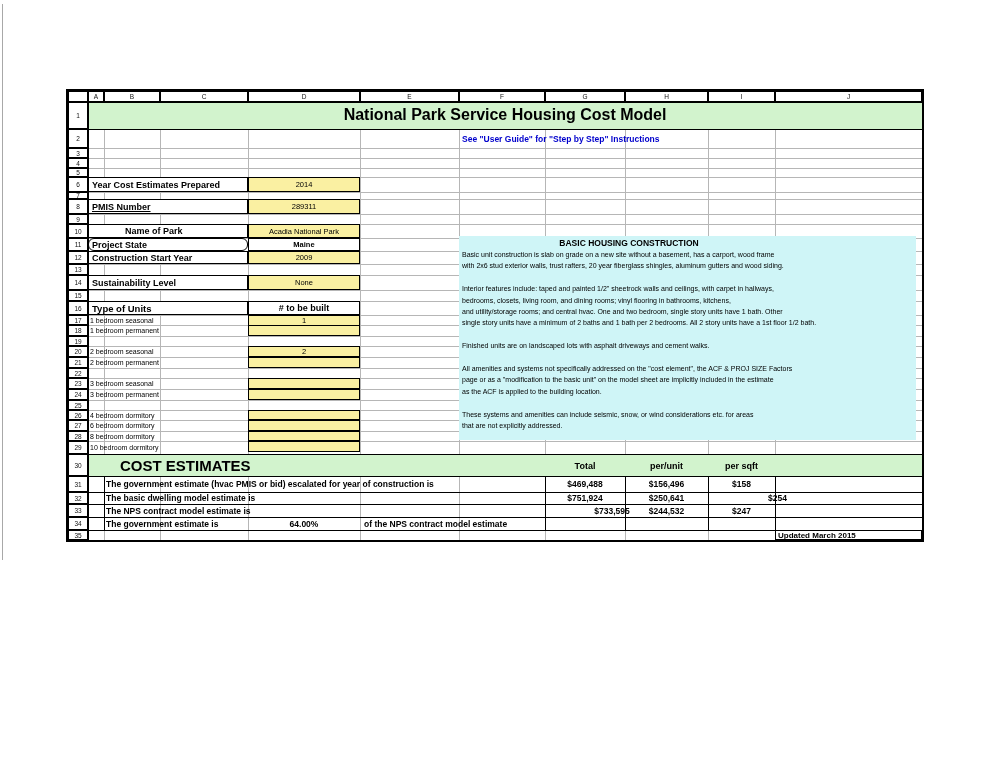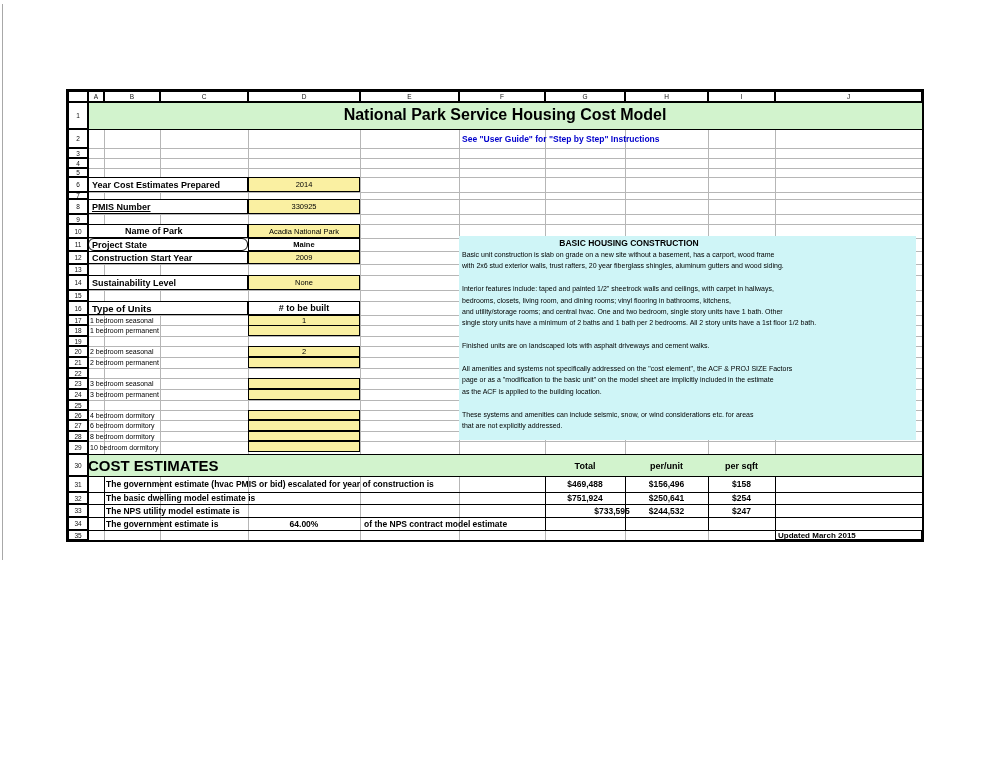--- a/index.html
+++ b/index.html
@@ -18,21 +18,21 @@
   .valcell{position:absolute;box-sizing:border-box;border:1px solid #000;z-index:3;
         display:flex;align-items:center;justify-content:center;font-size:7.5px;white-space:nowrap;}
   .valcell.yellow{background:var(--yellow);}
   .valcell.white{background:#fff;font-weight:bold;}
   .txt{position:absolute;z-index:5;white-space:nowrap;}
   .unit-lbl{font-size:7px;display:flex;align-items:center;}
   .title{font-size:16px;font-weight:bold;text-align:center;display:flex;align-items:center;justify-content:center;}
   .subtitle{color:var(--blue);font-weight:bold;font-size:8.5px;display:flex;align-items:center;}
   .info-head{font-weight:bold;font-size:8.5px;text-align:center;}
   .info-body{font-size:7px;line-height:11.4px;white-space:pre-line;z-index:5;position:absolute;}
-  .cost-title{font-size:15px;font-weight:bold;display:flex;align-items:center;}
+  .cost-title{font-size:15px;font-weight:bold;display:flex;align-items:center;margin-left:32px;}
   .cost-colhdr{font-size:9px;font-weight:bold;display:flex;align-items:center;justify-content:center;}
   .cost-lbl{font-size:8.5px;font-weight:bold;display:flex;align-items:center;padding-left:2px;}
   .cost-val{font-size:8.5px;font-weight:bold;display:flex;align-items:center;justify-content:center;}
   .updated{font-size:8px;font-weight:bold;display:flex;align-items:center;padding-left:2px;
         border:1px solid #000;box-sizing:border-box;background:#fff;z-index:5;position:absolute;}
   .units-hdr-val{font-size:9px;font-weight:bold;background:#fff;}
   .artifact{position:absolute;background:#a8a8a8;}
 </style>
 </head>
 <body>
@@ -59,21 +59,21 @@
 
     <div class="fill band-green" style="left:20px;top:11px;width:834px;height:27px;"></div>
     <div class="txt title" style="left:20px;top:10px;width:834px;height:27px;">National Park Service Housing Cost Model</div>
 
     <div class="txt subtitle" style="left:394px;top:38px;width:300px;height:19px;">See "User Guide" for "Step by Step"  Instructions</div>
 
     <div class="lblbox" style="left:20px;top:86px;width:160px;height:15px;">Year Cost Estimates Prepared</div>
     <div class="valcell yellow" style="left:180px;top:86px;width:112px;height:15px;">2014</div>
 
     <div class="lblbox" style="left:20px;top:108px;width:160px;height:15px;text-decoration:underline;">PMIS Number</div>
-    <div class="valcell yellow" style="left:180px;top:108px;width:112px;height:15px;">330925</div>
+    <div class="valcell yellow" style="left:180px;top:108px;width:112px;height:15px;">289311</div>
 
     <div class="lblbox" style="left:20px;top:133px;width:160px;height:14px;padding-left:36px;">Name of Park</div>
     <div class="valcell yellow" style="left:180px;top:133px;width:112px;height:14px;">Acadia National Park</div>
 
     <div class="lblbox" style="left:20px;top:147px;width:160px;height:13px;border-radius:6px;">Project State</div>
     <div class="valcell white" style="left:180px;top:147px;width:112px;height:13px;">Maine</div>
 
     <div class="lblbox" style="left:20px;top:160px;width:160px;height:13px;">Construction Start Year</div>
     <div class="valcell yellow" style="left:180px;top:160px;width:112px;height:13px;">2009</div>
 
@@ -133,23 +133,23 @@
     <div class="txt cost-colhdr" style="left:640px;top:364px;width:67px;height:21px;">per sqft</div>
 
     <div class="txt cost-lbl" style="left:36px;top:385px;width:441px;height:16px;">The government estimate (hvac PMIS or bid) escalated for year of construction is</div>
     <div class="txt cost-val" style="left:477px;top:385px;width:80px;height:16px;">$469,488</div>
     <div class="txt cost-val" style="left:557px;top:385px;width:83px;height:16px;">$156,496</div>
     <div class="txt cost-val" style="left:640px;top:385px;width:67px;height:16px;">$158</div>
 
     <div class="txt cost-lbl" style="left:36px;top:401px;width:441px;height:12px;">The basic dwelling model estimate is</div>
     <div class="txt cost-val" style="left:477px;top:401px;width:80px;height:12px;">$751,924</div>
     <div class="txt cost-val" style="left:557px;top:401px;width:83px;height:12px;">$250,641</div>
-    <div class="txt cost-val" style="left:640px;top:401px;width:67px;height:12px;">$254</div>
-
-    <div class="txt cost-lbl" style="left:36px;top:413px;width:441px;height:13px;">The NPS utility model estimate is</div>
+    <div class="txt cost-val" style="left:640px;top:401px;width:67px;height:12px;padding-left:36px;">$254</div>
+
+    <div class="txt cost-lbl" style="left:36px;top:413px;width:441px;height:13px;">The NPS contract model estimate is</div>
     <div class="txt cost-val" style="left:477px;top:413px;width:80px;height:13px;padding-left:27px;">$733,595</div>
     <div class="txt cost-val" style="left:557px;top:413px;width:83px;height:13px;">$244,532</div>
     <div class="txt cost-val" style="left:640px;top:413px;width:67px;height:13px;">$247</div>
 
     <div class="txt cost-lbl" style="left:36px;top:426px;width:144px;height:13px;">The government estimate is</div>
     <div class="txt cost-val" style="left:180px;top:426px;width:112px;height:13px;">64.00%</div>
     <div class="txt cost-lbl" style="left:294px;top:426px;width:300px;height:13px;">of the NPS contract model estimate</div>
 
     <div class="updated" style="left:707px;top:439px;width:147px;height:10px;">Updated March 2015</div>
   <div class="gridv" style="left: 36px; top: 11px; width: 1px; height: 438px;"></div>

